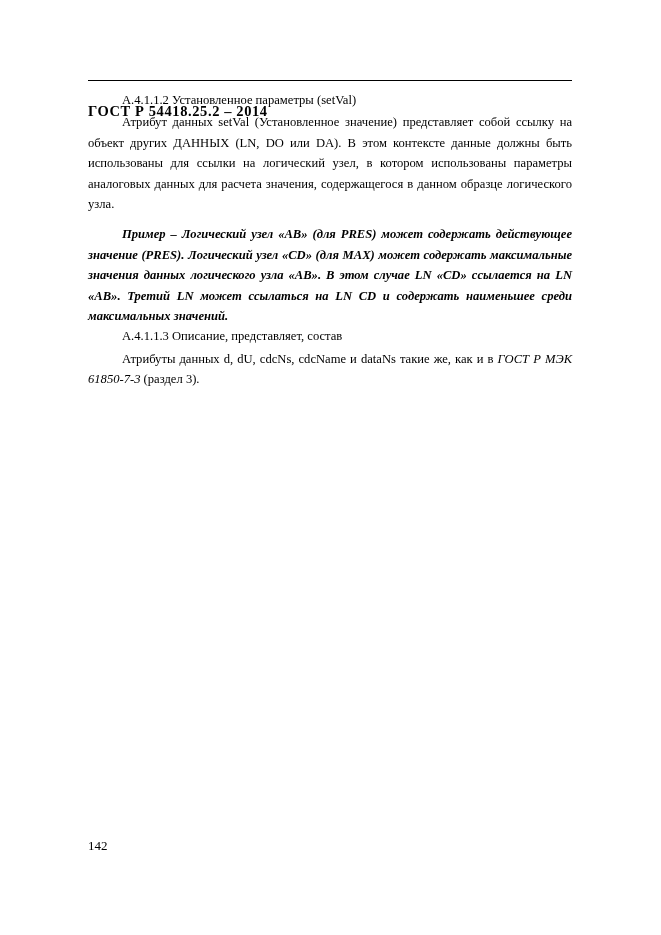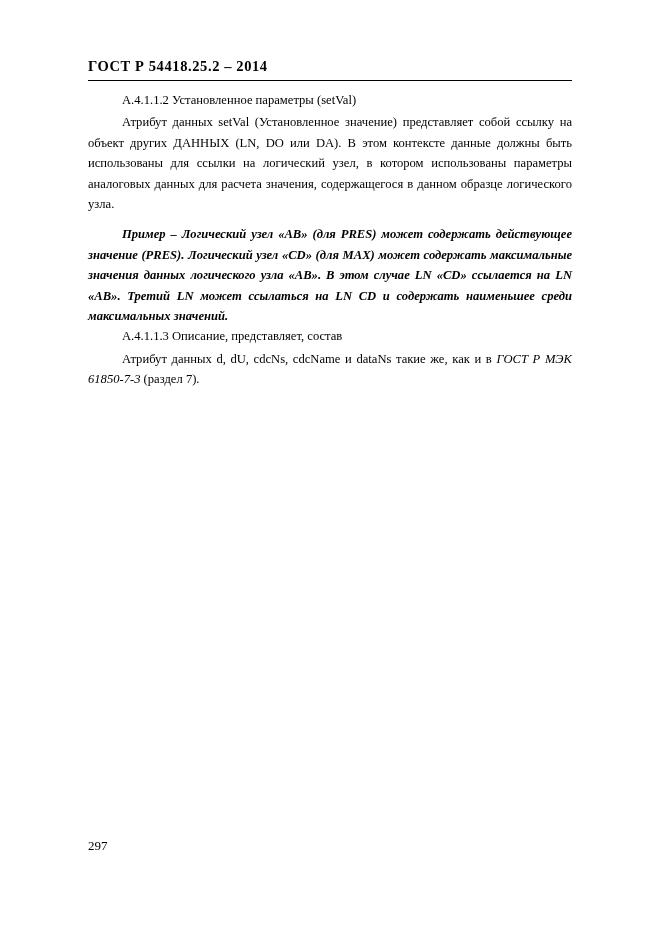--- a/index.html
+++ b/index.html
@@ -28,20 +28,21 @@
     left: 88px;
     top: 58px;
     width: 490px;
   }
   .header-title {
     font-family: "Liberation Serif", serif;
     font-size: 14.5px;
     font-weight: bold;
     letter-spacing: 0.6px;
     line-height: 1.2;
+    margin-top: 45px;
   }
   .header-rule {
     position: absolute;
     left: 88px;
     top: 80px;
     width: 484px;
     height: 1px;
     background: #000000;
   }
   .content {
@@ -93,19 +94,19 @@
   <div class="content">
 
     <p class="head">А.4.1.1.2 Установленное параметры (setVal)</p>
 
     <p class="indent">Атрибут данных setVal (Установленное значение) представляет собой ссылку на объект других ДАННЫХ (LN, DO или DA). В этом контексте данные должны быть использованы для ссылки на логический узел, в котором использованы параметры аналоговых данных для расчета значения, содержащегося в данном образце логического узла.</p>
 
     <p class="example">Пример – Логический узел «AB» (для PRES) может содержать действующее значение (PRES). Логический узел «CD» (для MAX) может содержать максимальные значения данных логического узла «AB». В этом случае LN «CD» ссылается на LN «AB». Третий LN может ссылаться на LN CD и содержать наименьшее среди максимальных значений.</p>
 
     <p class="head">А.4.1.1.3 Описание, представляет, состав</p>
 
-    <p class="indent"><span>Атрибут данных d, dU, cdcNs, cdcName и dataNs такие же, как и в </span><span class="it">ГОСТ Р МЭК 61850-7-3</span><span> (раздел 7).</span></p>
+    <p class="indent"><span>Атрибуты данных d, dU, cdcNs, cdcName и dataNs такие же, как и в </span><span class="it">ГОСТ Р МЭК 61850-7-3</span><span> (раздел 3).</span></p>
 
   </div>
 
-  <div class="page-number">297</div>
+  <div class="page-number">142</div>
 
 </div>
 
 </body></html>

